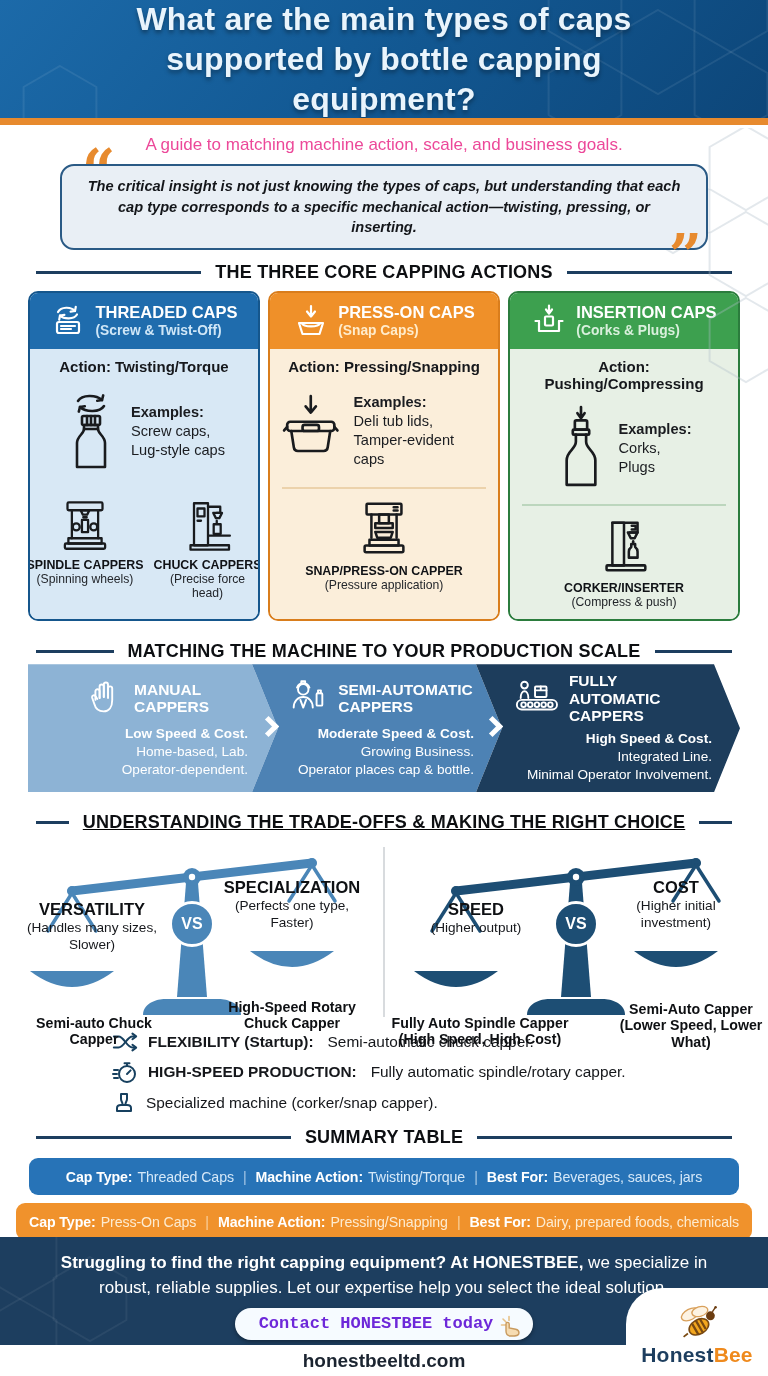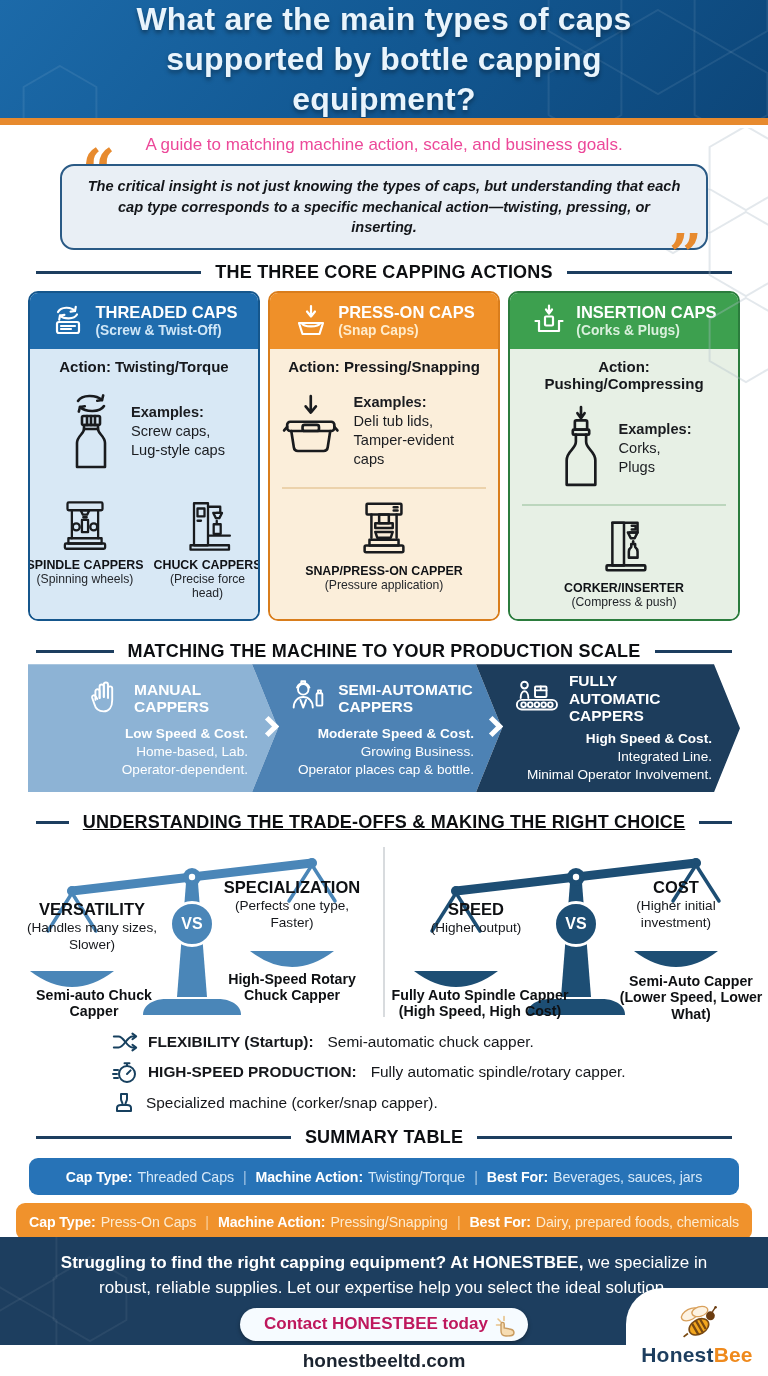--- a/index.html
+++ b/index.html
@@ -71,21 +71,21 @@
   .scale { position:absolute; top:0; width:384px; height:182px; }
   .scale.s1 { left:0; } .scale.s2 { left:384px; }
   .scale svg.rig { position:absolute; inset:0; }
   .term { position:absolute; text-align:center; }
   .term .t { font-size:16.5px; font-weight:800; color:#0e1013; line-height:1.05; }
   .term .d { font-size:13.6px; color:#16181c; line-height:1.18; margin-top:2px; }
   .t-left { left:16px; top:62px; width:152px; }
   .t-right { left:216px; top:40px; width:152px; }
   .vs-circle { position:absolute; left:169px; top:62px; width:46px; height:46px; border-radius:50%; border:3px solid #fff; color:#fff; font-weight:800; font-size:16px; display:flex; align-items:center; justify-content:center; }
   .s1 .vs-circle { background:#4a86b8; } .s2 .vs-circle { background:#1d4e74; }
-  .mlabel { position:absolute; text-align:center; font-size:14.2px; font-weight:800; color:#0e1013; line-height:1.15; }
+  .mlabel { position:absolute; text-align:center; font-size:14.2px; font-weight:800; color:#0e1013; line-height:1.15;margin-top:28px; }
   .mlabel .md { display:block; font-weight:700; }
   .s1 .m-left { left:24px; top:148px; width:140px; }
   .s1 .m-right { left:214px; top:132px; width:156px; }
   .s2 .m-left { left:2px; top:148px; width:188px; }
   .s2 .m-right { left:216px; top:134px; width:182px; }
 
   
   .bullets { margin:10px 40px 0 112px; }
   .bullet { display:flex; align-items:center; gap:10px; margin-bottom:7px; font-size:15.4px; color:#15171b; }
   .bullet .b-label { font-weight:800; margin-right:4px; white-space:nowrap; }
@@ -99,21 +99,21 @@
   .sum-row .sep { margin:0 9px; opacity:.85; }
   .r1 { background:#2773b7; } .r1 .val { color:#d5e8f8; } .r1 .sep { color:#bcd7ee; }
   .r2 { background:#f0922c; } .r2 .val { color:#fdebd0; } .r2 .sep { color:#fbdcb2; }
   .r3 { background:#3f9e52; } .r3 .val { color:#dcf0de; } .r3 .sep { color:#c4e4c8; }
 
   
   .footer-band { position:absolute; left:0; right:0; bottom:31px; height:108px; background:#1d3e5f; overflow:visible; }
   .cta-text { margin:14px auto 0; max-width:650px; text-align:center; color:#fff; font-size:17px; line-height:1.45; }
   .cta-text .b { font-weight:800; }
   .cta-row { display:flex; justify-content:center; margin-top:8px; }
-  .cta-btn { display:inline-flex; align-items:center; gap:4px; background:#f6fbff; border:none; border-radius:22px; padding:6px 20px 7px 24px; font-family:Liberation Sans, sans-serif; font-size:17px; font-weight:800; color:#be185d; box-shadow:0 2px 4px rgba(0,0,0,.35); cursor:pointer; }
+  .cta-btn { display:inline-flex; align-items:center; gap:4px; background:#f6fbff; border:none; border-radius:22px; padding:6px 20px 7px 24px; font-family:Liberation Mono, monospace; font-size:17px; font-weight:800; color:#6d28d9; box-shadow:0 2px 4px rgba(0,0,0,.35); cursor:pointer; }
   .cta-btn svg { margin:-4px -12px -10px 2px; }
   .footer-strip { position:absolute; left:0; bottom:0; width:100%; height:31px; background:#fff; display:flex; align-items:center; justify-content:center; }
   .website { font-size:19px; font-weight:700; color:#1b2430; }
   .logo-box { position:absolute; right:0; bottom:0; width:142px; height:88px; background:#fff; border-top-left-radius:36px; z-index:5; display:flex; flex-direction:column; align-items:center; justify-content:center; gap:1px; padding-top:4px; }
   .logo-text { font-size:21px; font-weight:800; letter-spacing:.2px; }
   .logo-text .lh { color:#1d3e5f; } .logo-text .lb { color:#ef8a1d; }
 </style>
 </head>
 <body>
 

